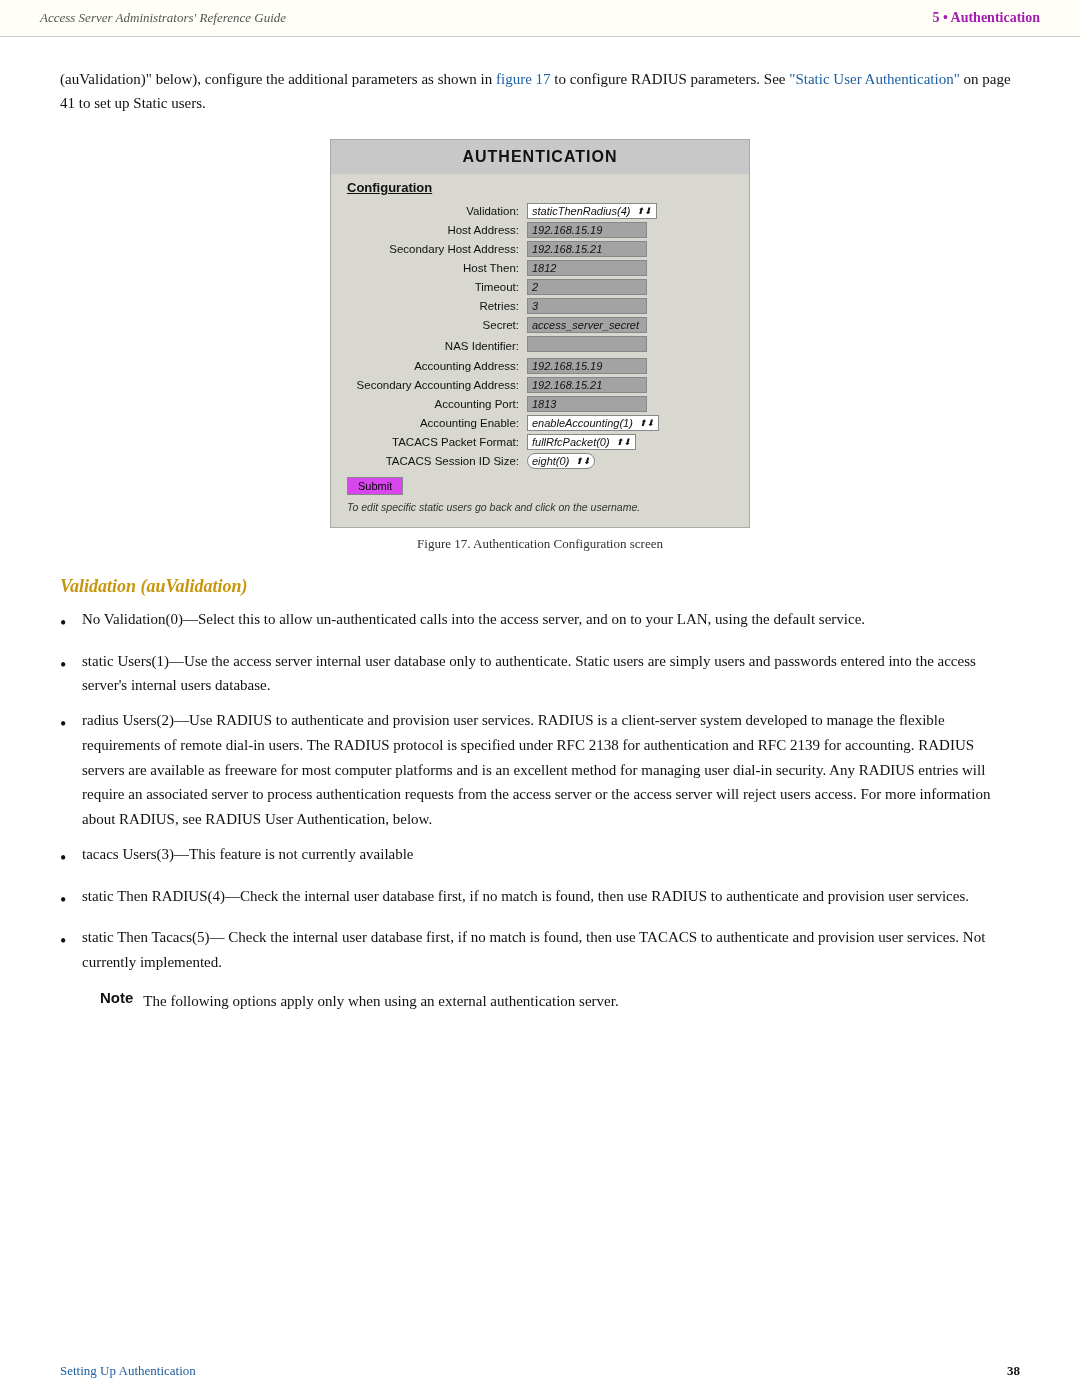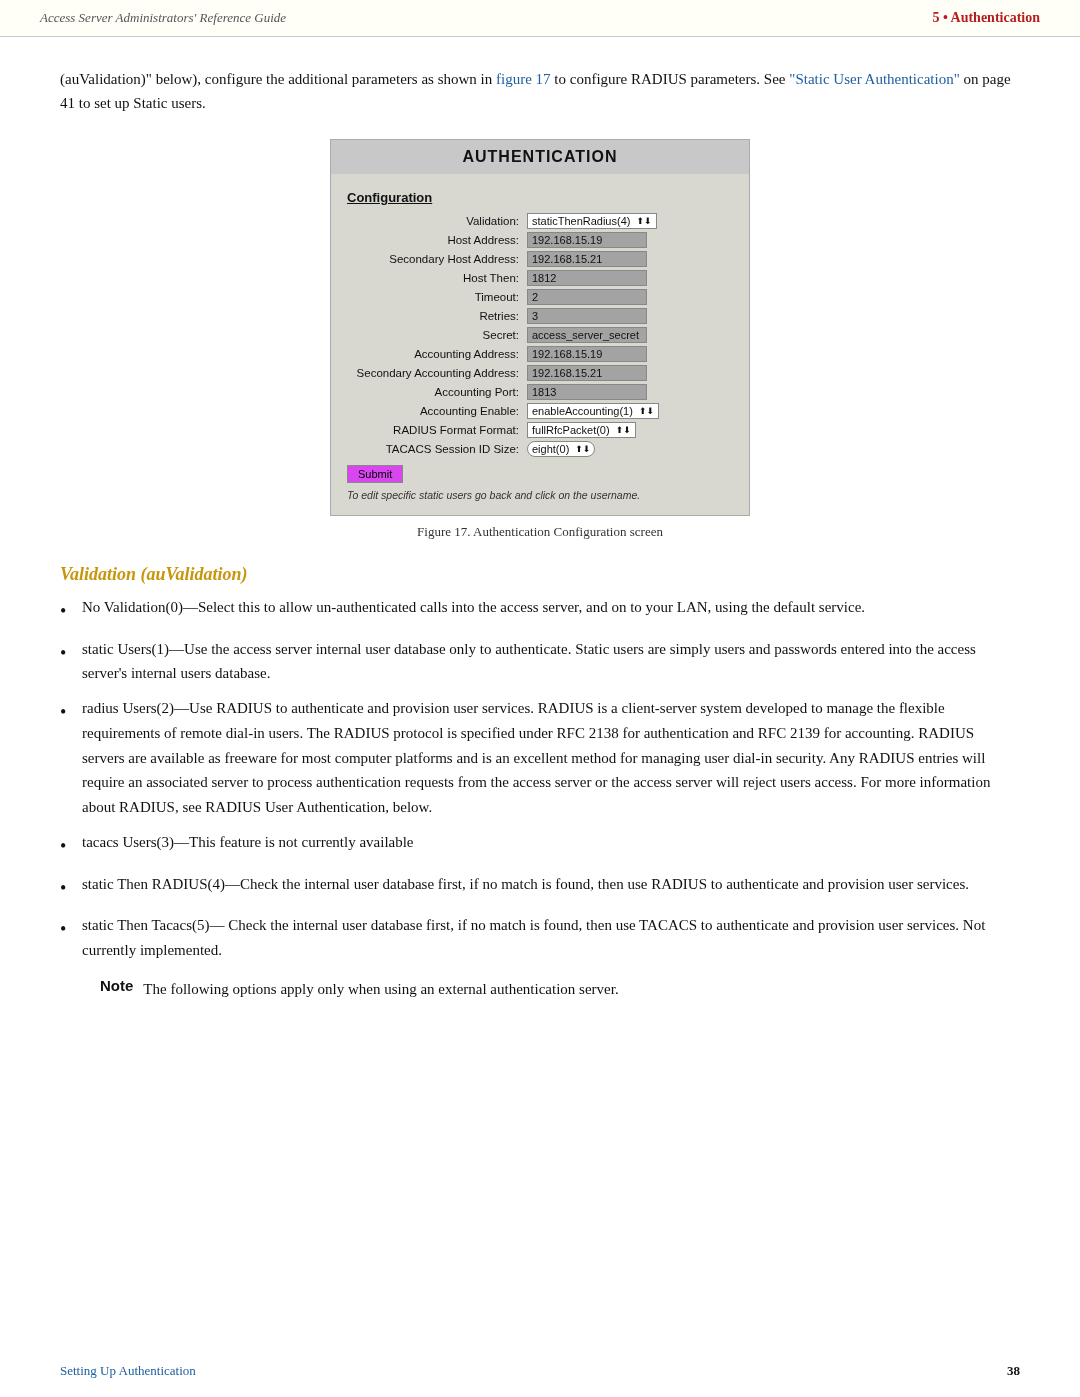--- a/index.html
+++ b/index.html
@@ -23,21 +23,21 @@
       background: #fffff8;
     }
     .header-left {
       font-size: 13px;
       color: #555;
       font-style: italic;
     }
     .header-right {
       font-size: 14px;
       font-weight: bold;
-      color: #b91c1c;
+      color: #a21caf;
     }
 
     
     .main-content {
       padding: 30px 60px 60px 60px;
     }
 
     .intro-text {
       font-size: 15px;
       line-height: 1.6;
@@ -75,21 +75,21 @@
       font-size: 16px;
       font-weight: bold;
       font-family: Arial, Helvetica, sans-serif;
       letter-spacing: 1px;
       text-transform: uppercase;
       color: #111;
     }
 
     .auth-body {
       background: #d8d8d0;
-      padding: 16px 16px 14px 16px;
+      padding: 6px 16px 14px 16px;
     }
 
     .auth-section-title {
       font-weight: bold;
       font-size: 13px;
       margin-bottom: 8px;
       font-family: Arial, Helvetica, sans-serif;
       text-decoration: underline;
     }
 
@@ -101,20 +101,21 @@
     .auth-label {
       width: 180px;
       font-size: 11.5px;
       color: #111;
       text-align: right;
       padding-right: 8px;
       flex-shrink: 0;
     }
     .auth-value {
       flex: 1;
+      font-style: italic;
     }
     .auth-input {
       background: #a3a3a3;
       border: 1px solid #888;
       padding: 1px 4px;
       font-size: 11px;
       font-family: Arial, Helvetica, sans-serif;
       min-width: 120px;
       height: 16px;
       display: inline-block;
@@ -314,20 +315,26 @@
           </span>
         </div>
 
         <div class="auth-row">
           <span class="auth-label">Secret:</span>
           <span class="auth-value">
             <span class="auth-input">access_server_secret</span>
           </span>
         </div>
 
+        <div class="auth-row">
+          <span class="auth-label">NAS Identifier:</span>
+          <span class="auth-value">
+            <span class="auth-input"></span>
+          </span>
+        </div>
 
         <div class="auth-row">
           <span class="auth-label">Accounting Address:</span>
           <span class="auth-value">
             <span class="auth-input">192.168.15.19</span>
           </span>
         </div>
 
         <div class="auth-row">
           <span class="auth-label">Secondary Accounting Address:</span>
@@ -344,21 +351,21 @@
         </div>
 
         <div class="auth-row">
           <span class="auth-label">Accounting Enable:</span>
           <span class="auth-value">
             <span class="auth-select">enableAccounting(1) <span class="arrow">⬆⬇</span></span>
           </span>
         </div>
 
         <div class="auth-row">
-          <span class="auth-label">RADIUS Format Format:</span>
+          <span class="auth-label">TACACS Packet Format:</span>
           <span class="auth-value">
             <span class="auth-select">fullRfcPacket(0) <span class="arrow">⬆⬇</span></span>
           </span>
         </div>
 
         <div class="auth-row">
           <span class="auth-label">TACACS Session ID Size:</span>
           <span class="auth-value">
             <span class="auth-select" style="min-width:60px;border-radius:8px;">eight(0) <span class="arrow">⬆⬇</span></span>
           </span>

